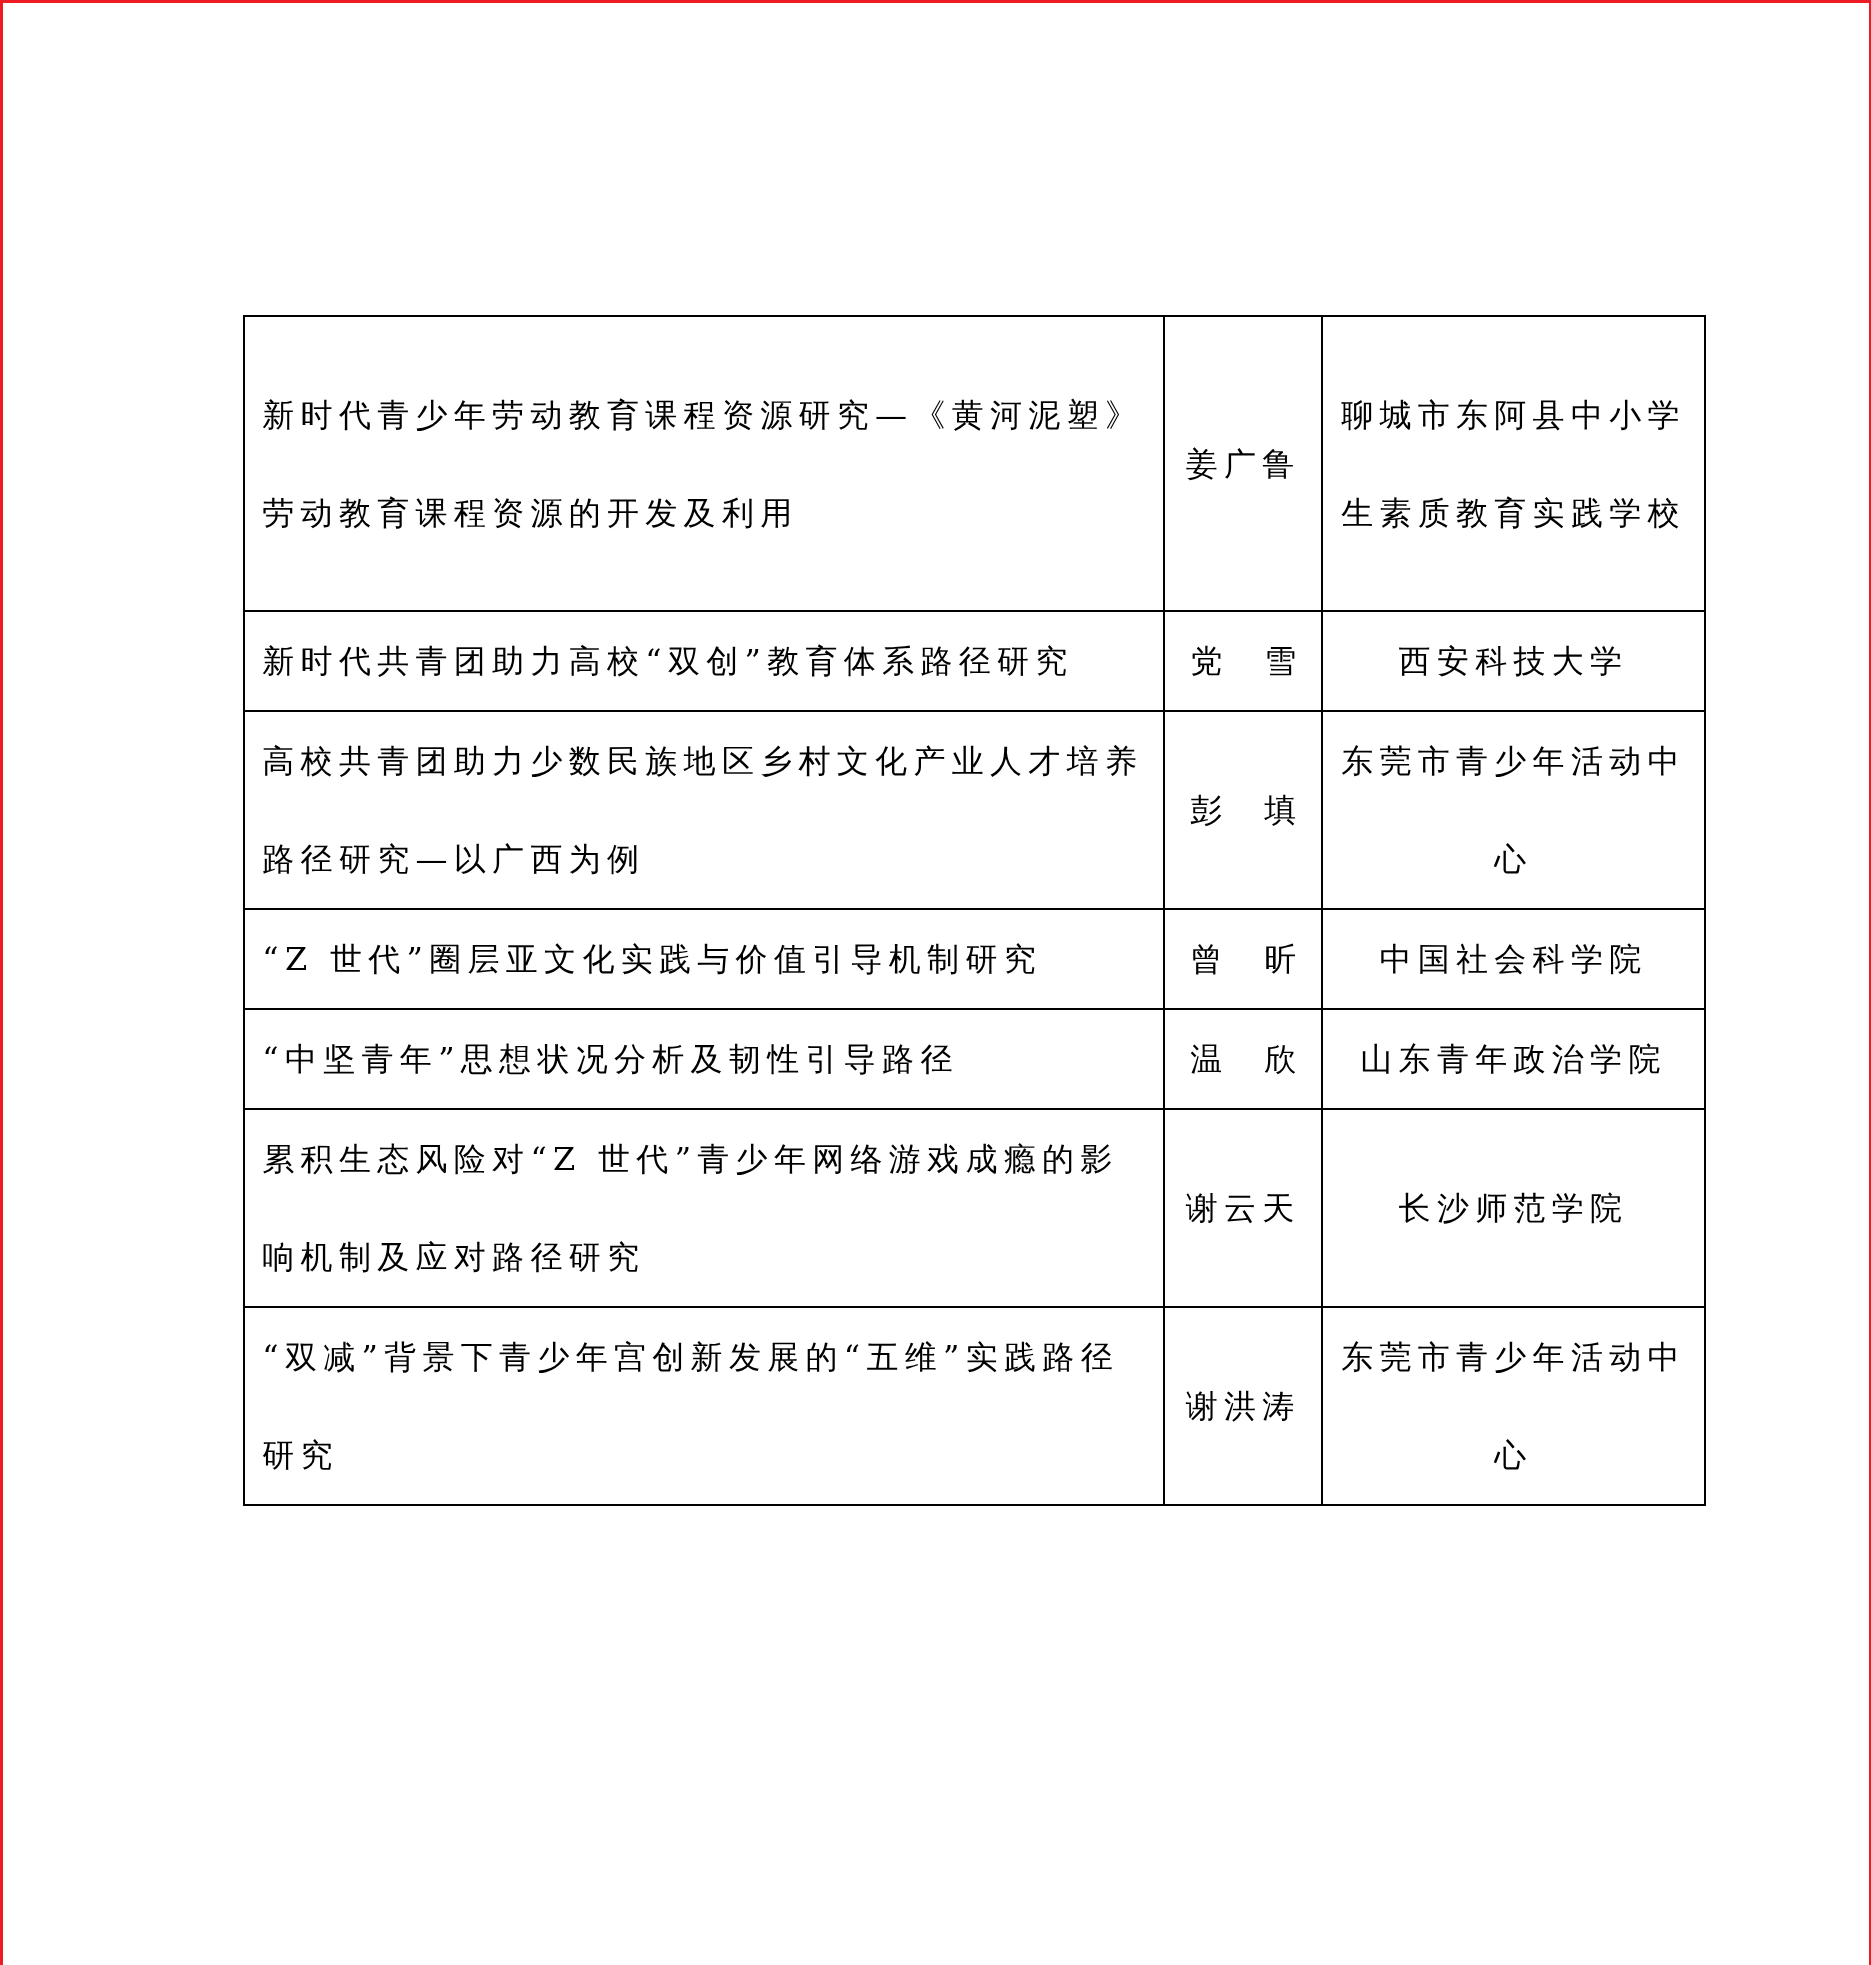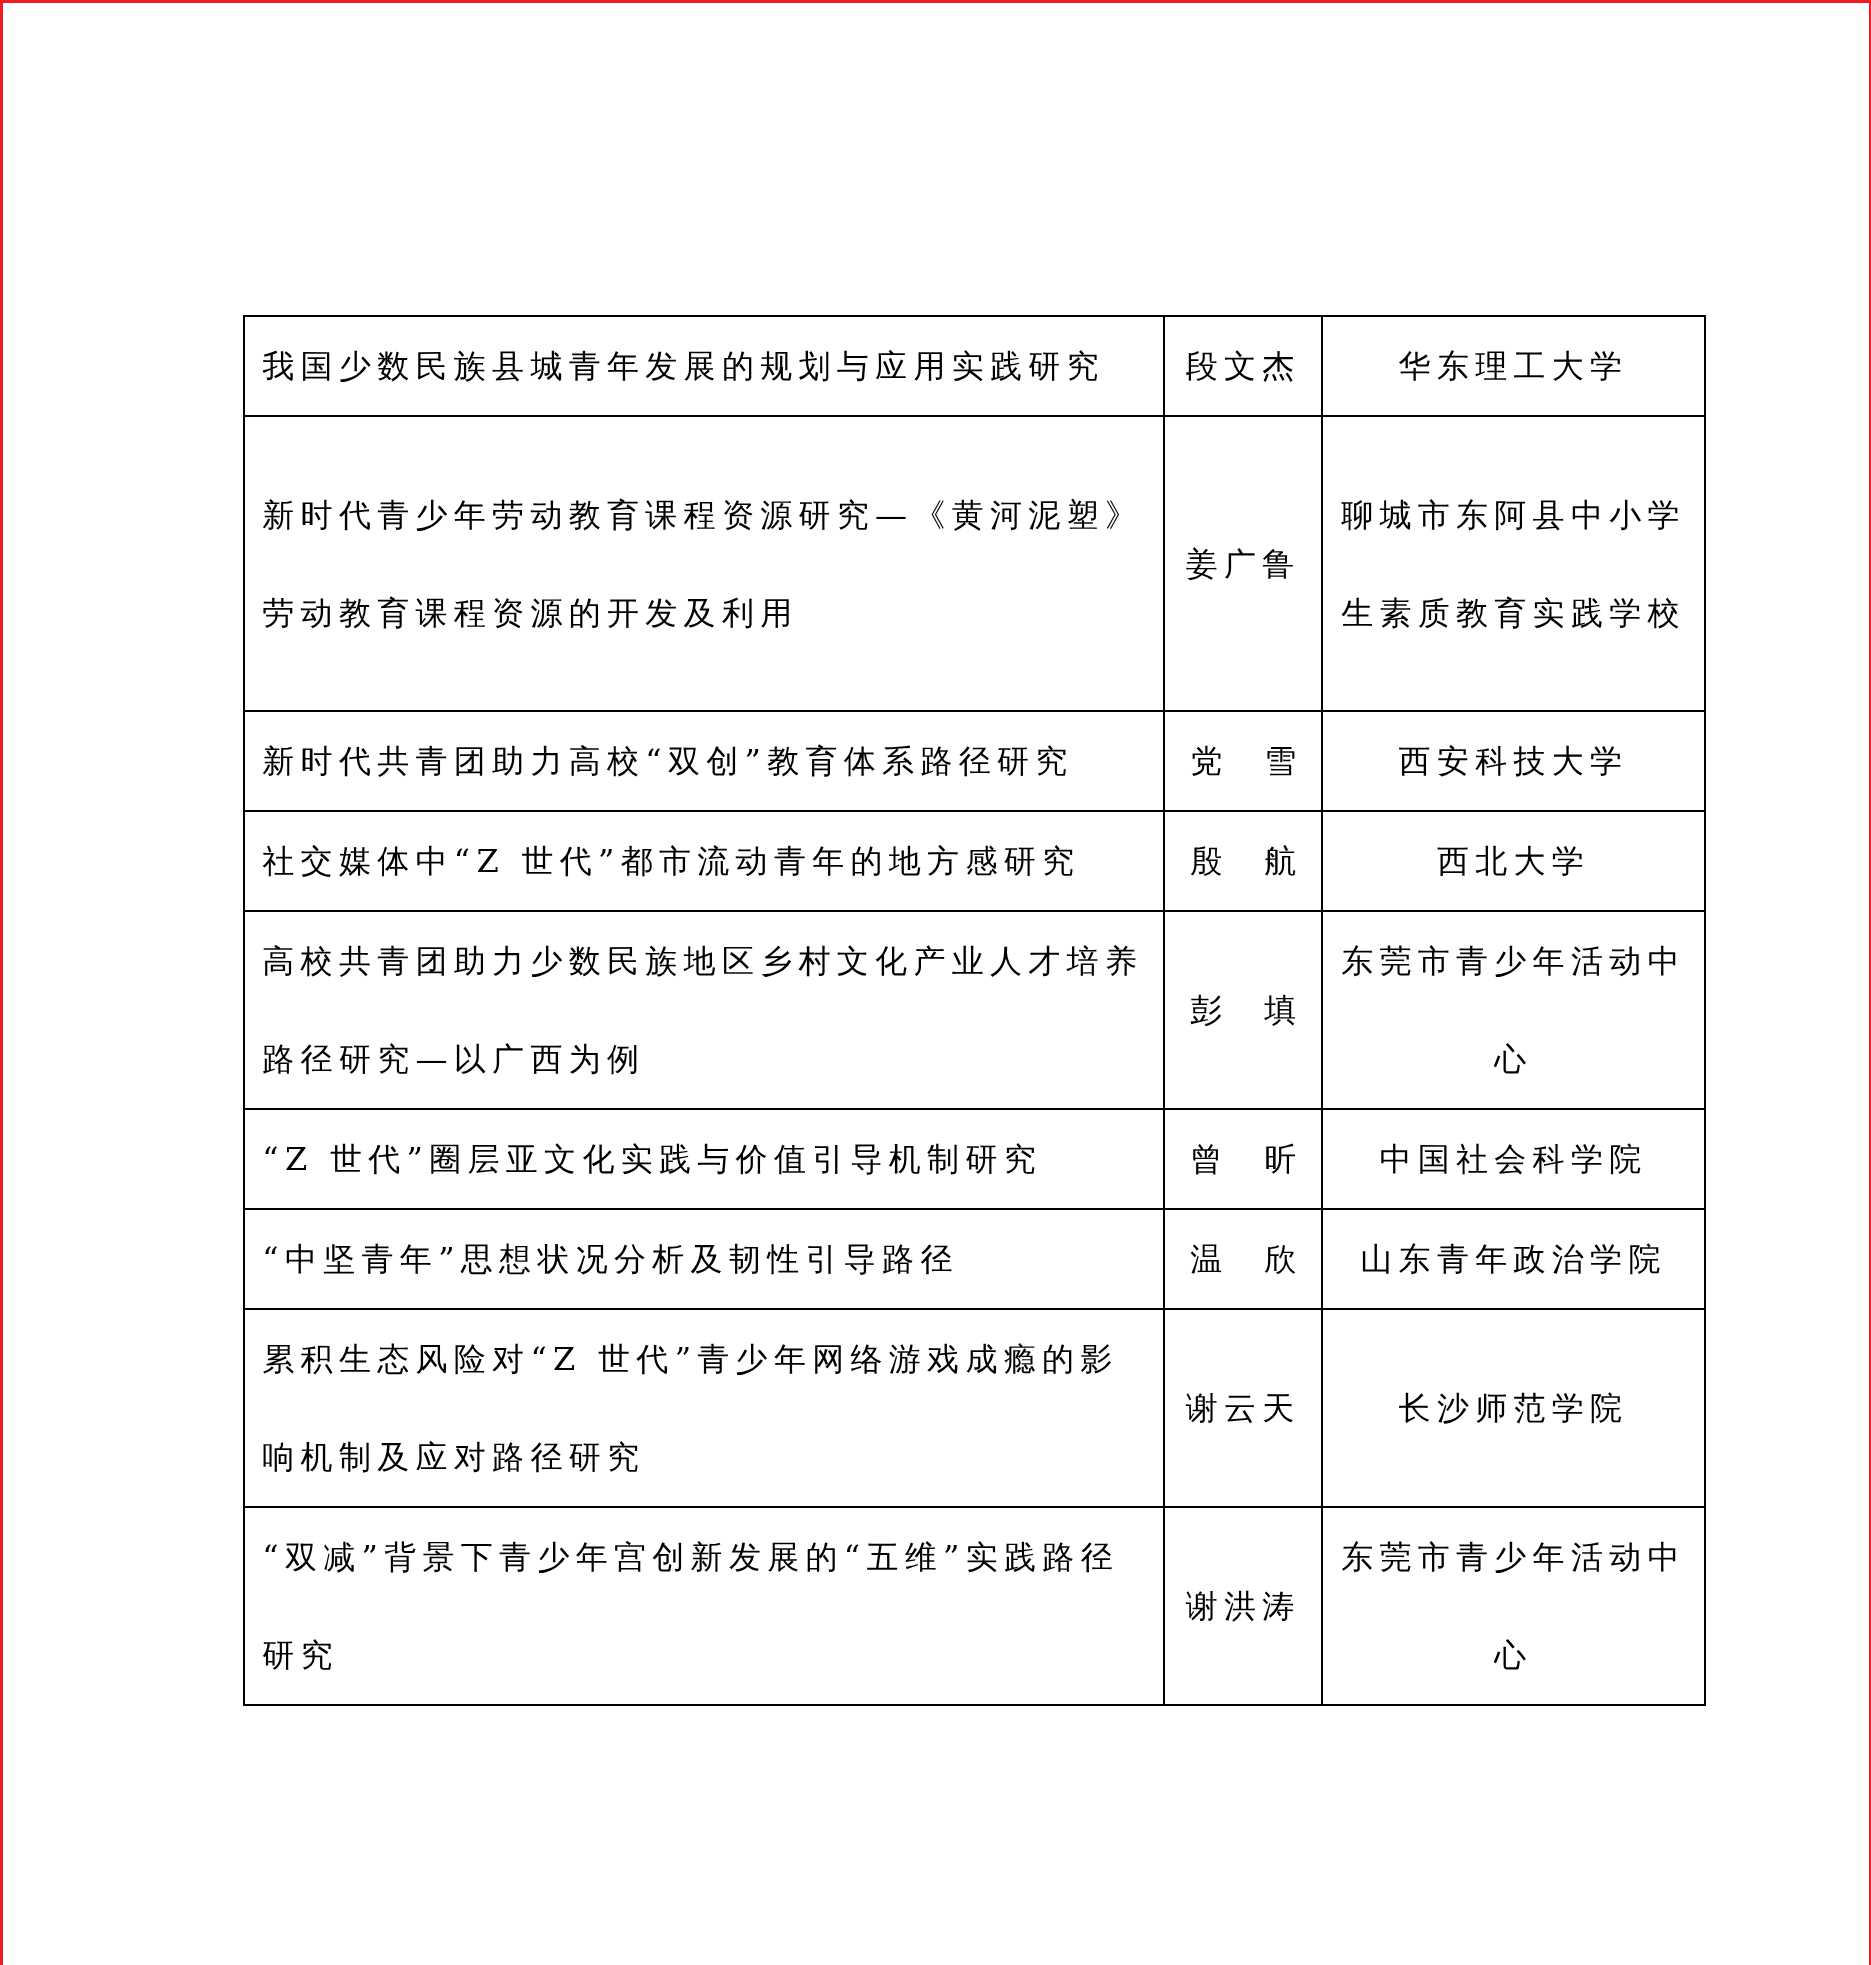--- a/index.html
+++ b/index.html
@@ -69,49 +69,34 @@
   tr.h1 td { height: 96px; }
   tr.h2 td { height: 195px; margin-left: 36px; }
   tr.h3 td { height: 293px; }
 </style>
 </head>
 <body>
 
 <div class="page">
   <table class="grant-table">
     <tbody>
-      <tr class="h1">
-        <td class="col-title">我国少数民族县城青年发展的规划与应用实践研究</td>
-        <td class="col-name">段文杰</td>
-        <td class="col-org">华东理工大学</td>
-      </tr>
       <tr class="h3">
         <td class="col-title">新时代青少年劳动教育课程资源研究—《黄河泥塑》劳动教育课程资源的开发及利用</td>
         <td class="col-name">姜广鲁</td>
         <td class="col-org">聊城市东阿县中小学生素质教育实践学校</td>
       </tr>
       <tr class="h1">
         <td class="col-title">新时代共青团助力高校“双创”教育体系路径研究</td>
         <td class="col-name two-char">
           <span class="nm">
             <span>党</span>
             <span>雪</span>
           </span>
         </td>
         <td class="col-org">西安科技大学</td>
-      </tr>
-      <tr class="h1">
-        <td class="col-title">社交媒体中“Z 世代”都市流动青年的地方感研究</td>
-        <td class="col-name two-char">
-          <span class="nm">
-            <span>殷</span>
-            <span>航</span>
-          </span>
-        </td>
-        <td class="col-org">西北大学</td>
       </tr>
       <tr class="h2">
         <td class="col-title">高校共青团助力少数民族地区乡村文化产业人才培养路径研究—以广西为例</td>
         <td class="col-name two-char">
           <span class="nm">
             <span>彭</span>
             <span>填</span>
           </span>
         </td>
         <td class="col-org">东莞市青少年活动中心</td>

